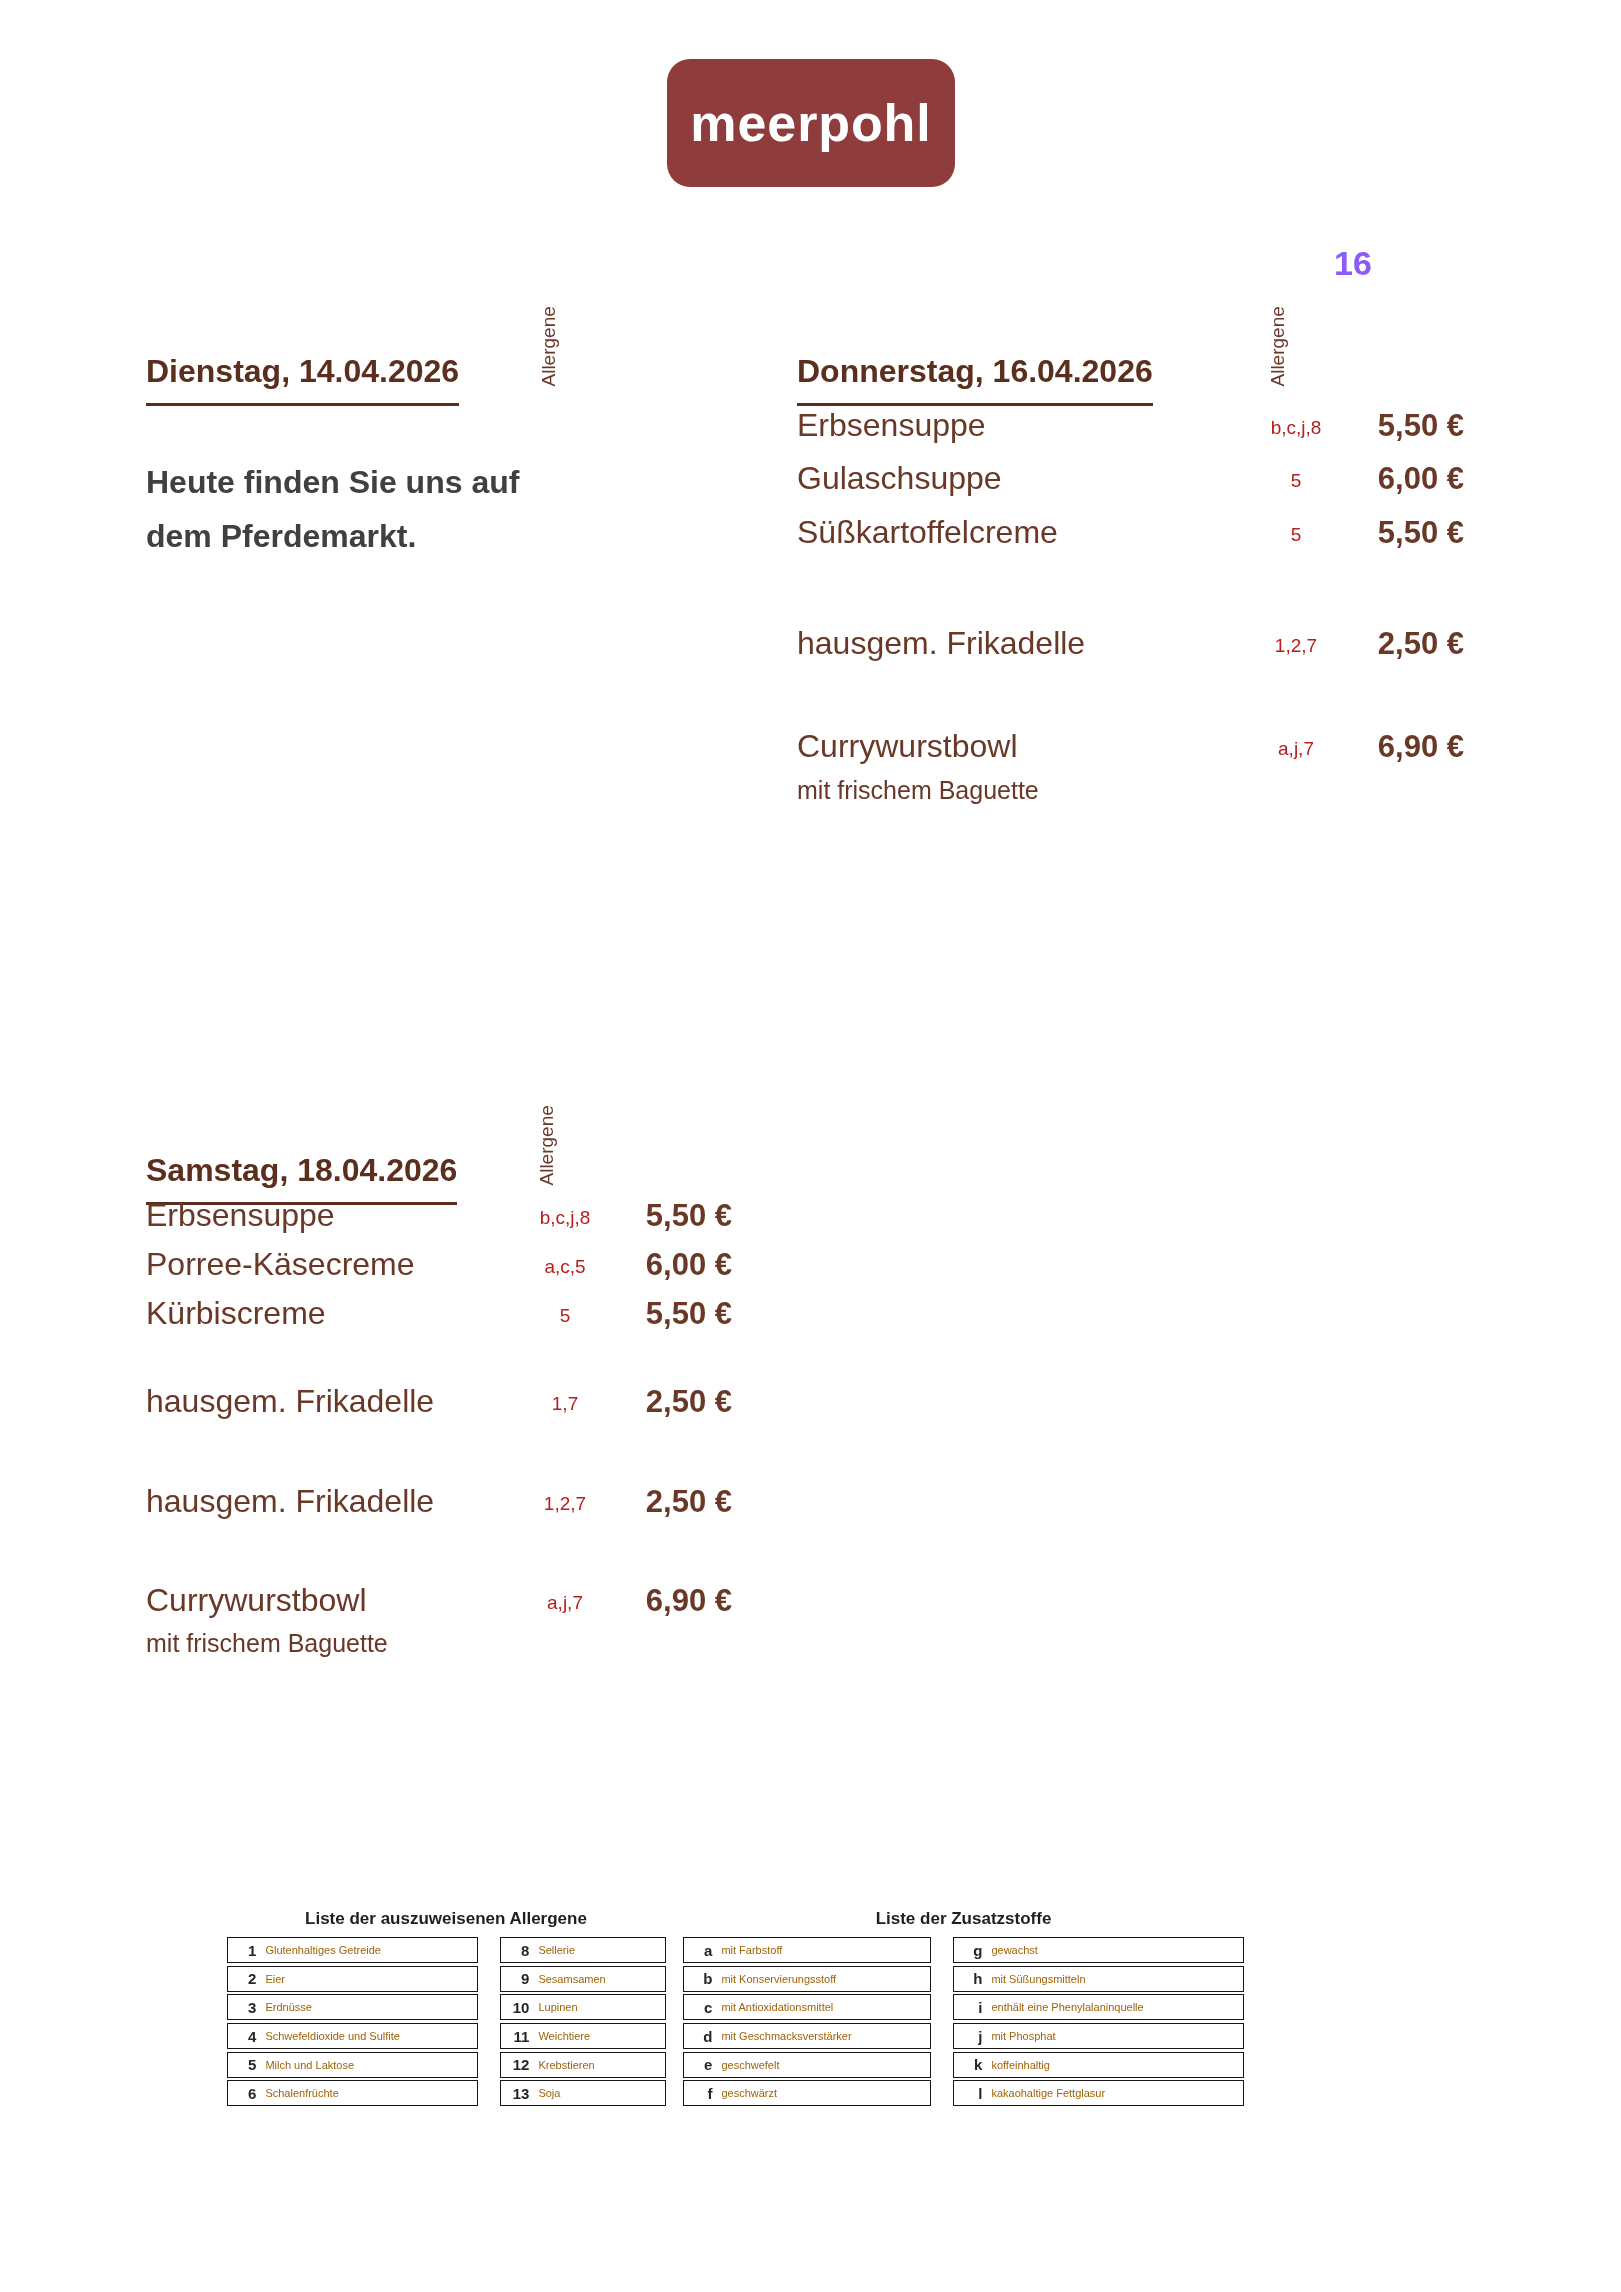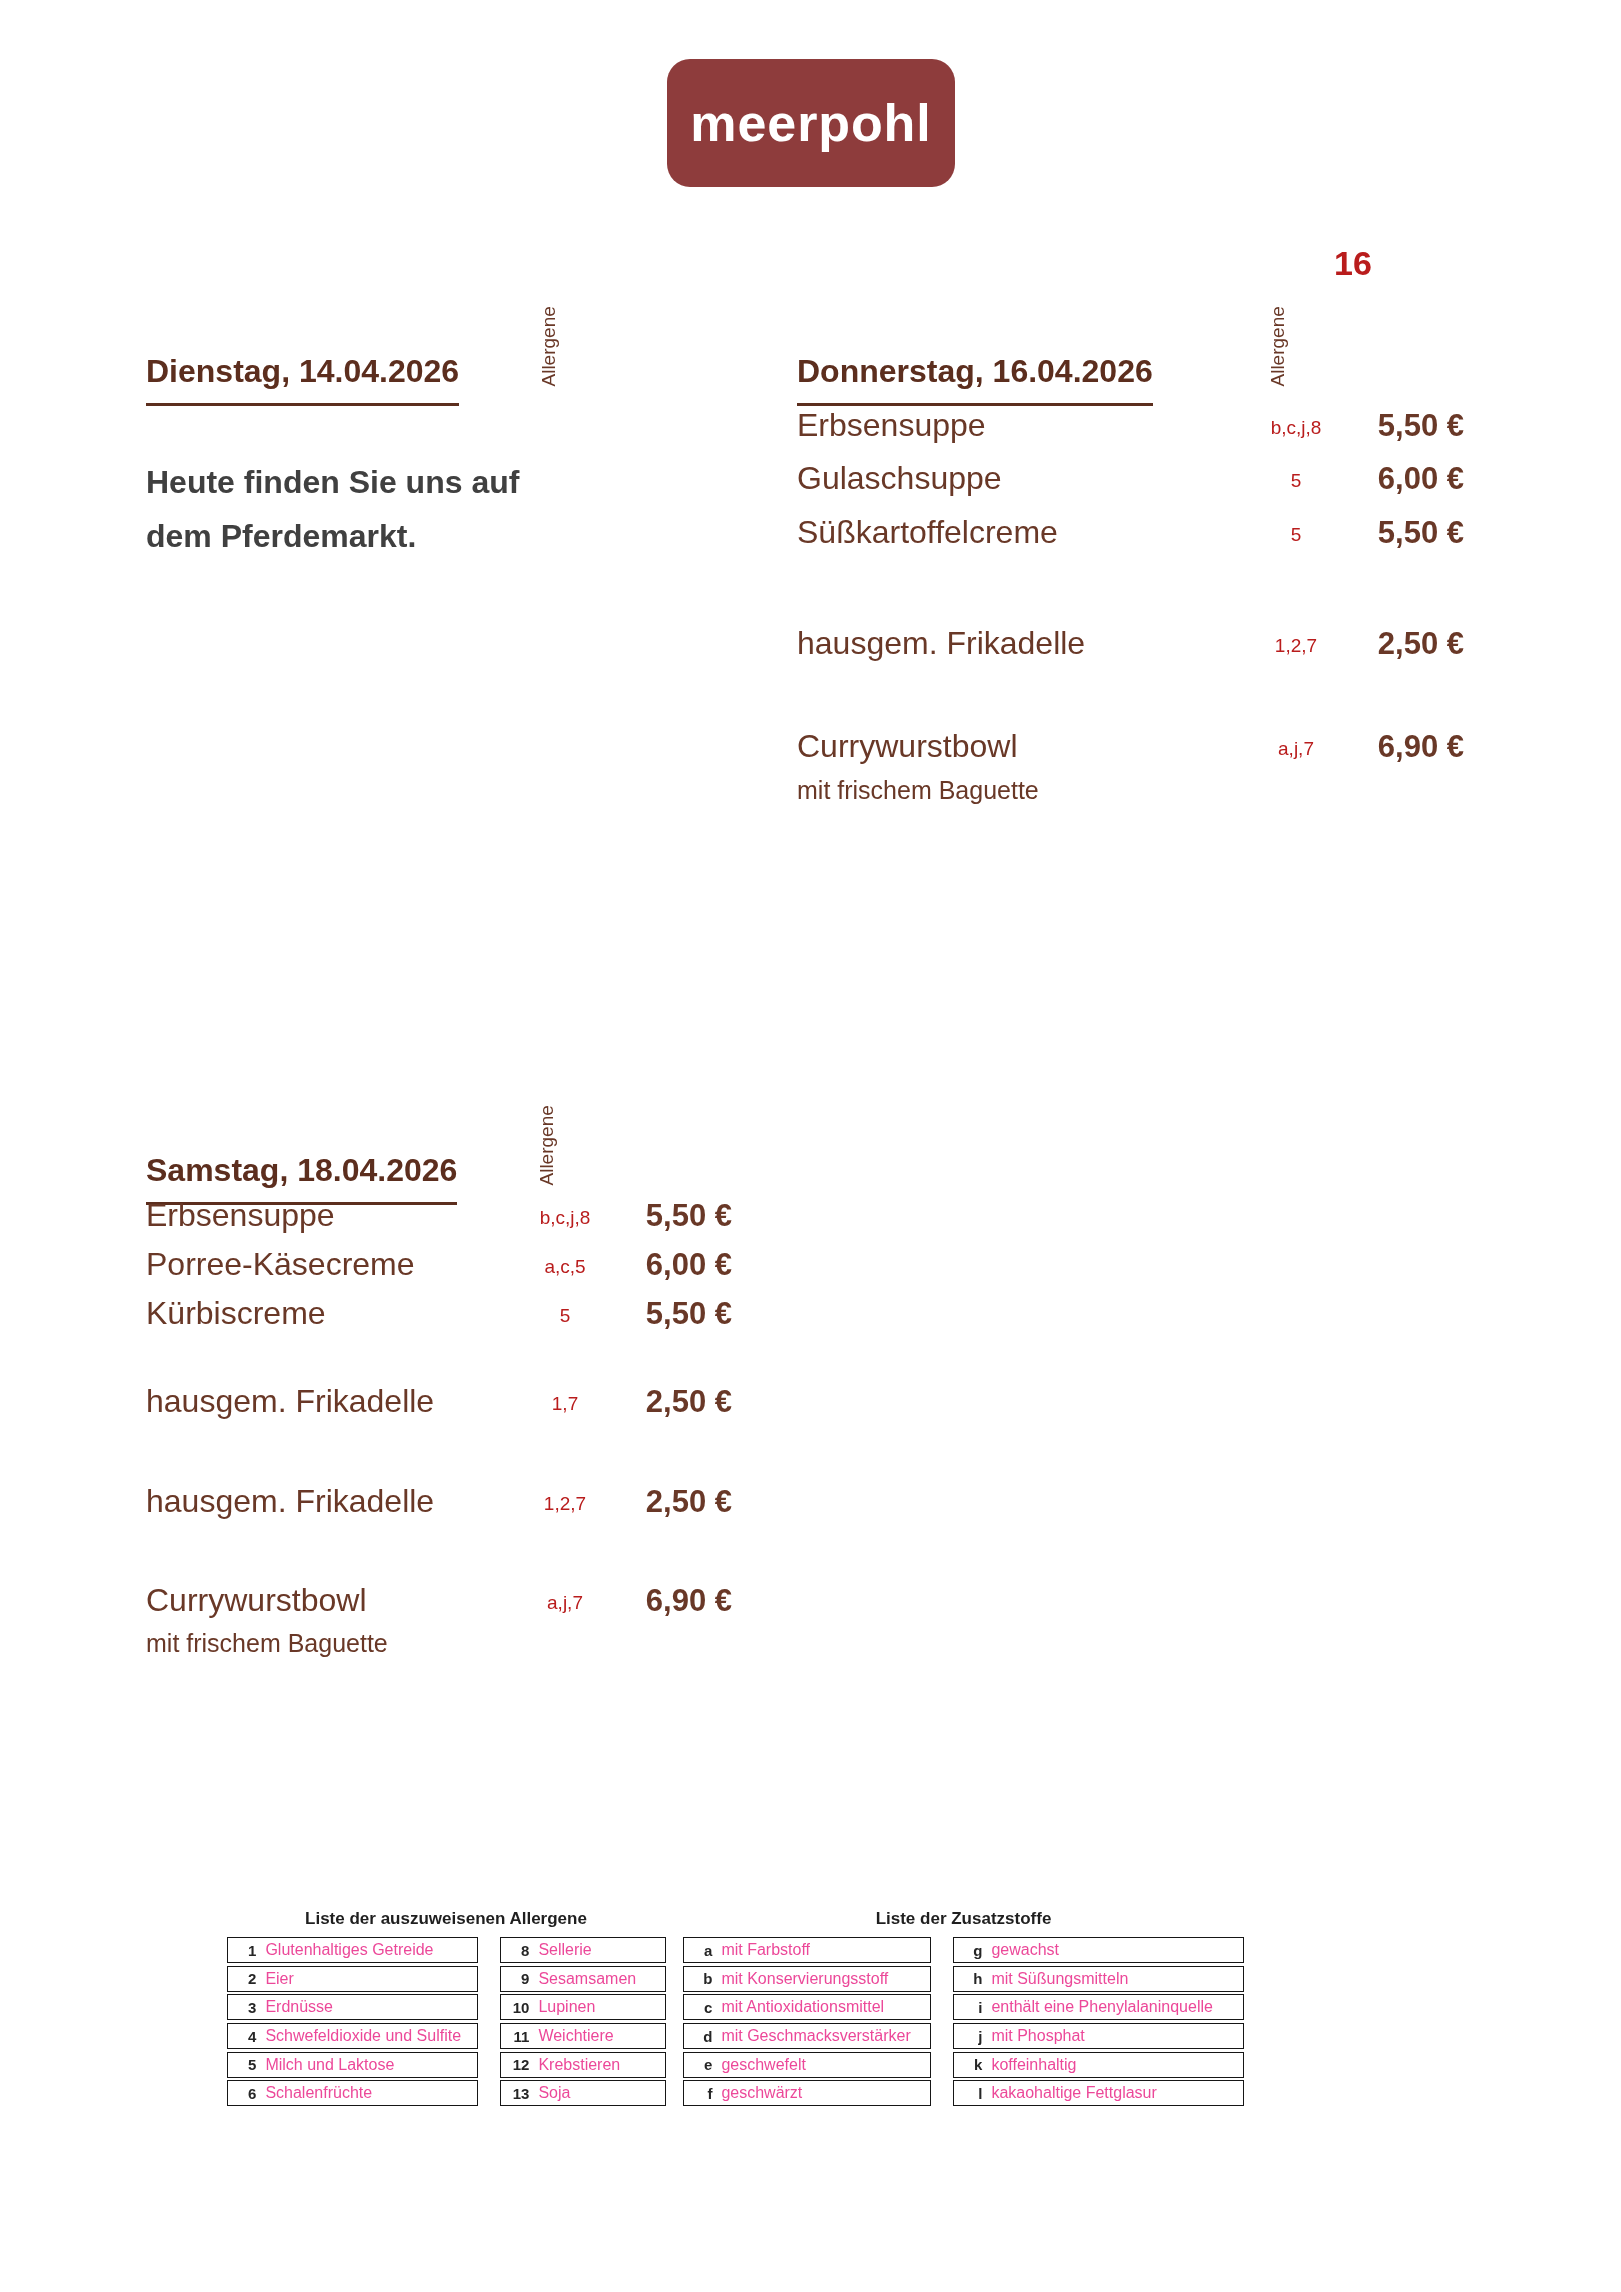--- a/index.html
+++ b/index.html
@@ -16,21 +16,21 @@
   .logo span{
     color:#ffffff;font-size:52px;font-weight:bold;letter-spacing:0.9px;
   }
   
   .title{
     position:absolute;left:146px;top:244px;
     font-size:34px;font-weight:bold;color:#5c2e1e;white-space:nowrap;
   }
   .week{
     position:absolute;left:1334px;top:244px;
-    font-size:34px;font-weight:bold;color:#b91c1c;
+    font-size:34px;font-weight:bold;color:#8b5cf6;
   }
   
   .vlabel{
     position:absolute;font-size:19px;line-height:21.5px;color:#693827;
     transform-origin:0 100%;transform:rotate(-90deg);white-space:nowrap;
   }
   
   .dayhead{
     position:absolute;font-size:32px;font-weight:bold;color:#5c2e1e;white-space:nowrap;
   }
@@ -71,21 +71,21 @@
   .frow{
     box-sizing:border-box;height:26px;margin-bottom:2.7px;
     border:1.8px solid #161616;background:#ffffff;
     display:flex;align-items:center;padding-left:5.4px;
   }
   .fnum{
     width:23px;flex:none;text-align:right;
     font-size:15px;font-weight:bold;color:#262626;
   }
   .flabel{
-    margin-left:9px;font-size:16px;color:#ec4899;white-space:nowrap;
+    margin-left:9px;font-size:11px;color:#a16207;white-space:nowrap;
   }
 </style>
 </head>
 <body>
 
 <div class="page">
 
   <div class="logo">
     <span>meerpohl</span>
   </div>

